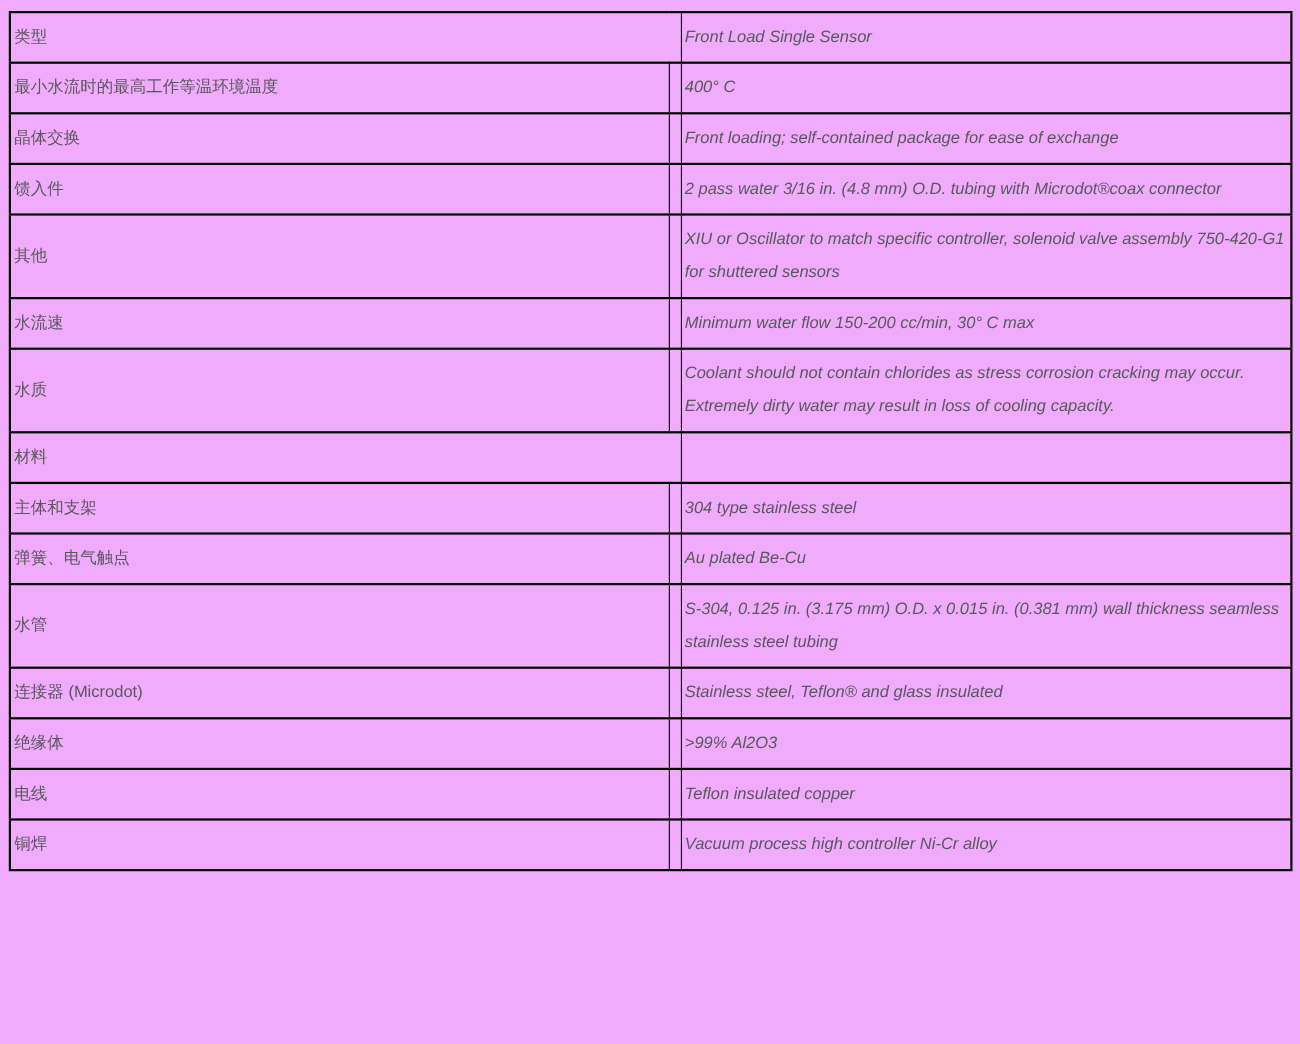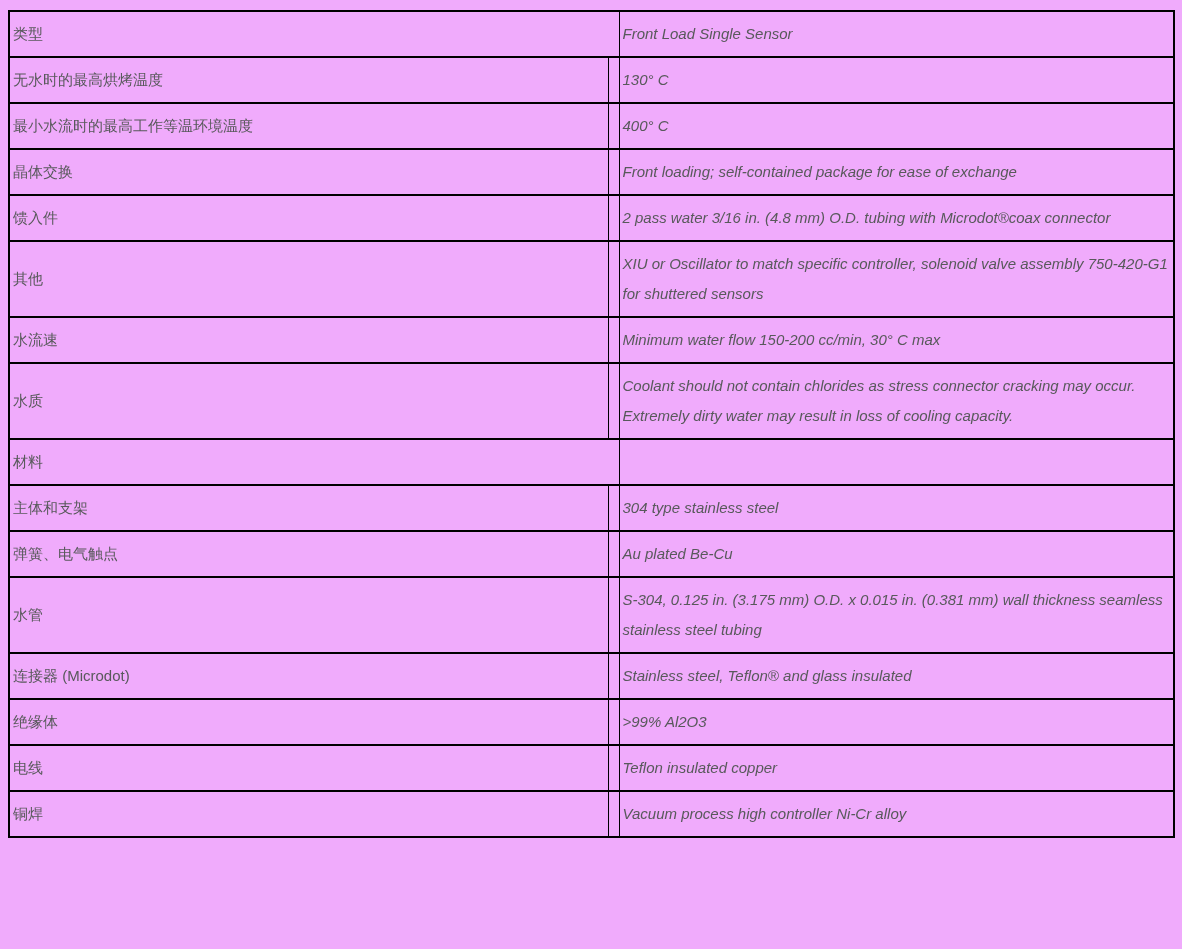--- a/index.html
+++ b/index.html
@@ -61,25 +61,20 @@
       <col class="c-value">
     </colgroup>
     <thead>
       <tr>
         <th class="type-head" colspan="2">类型</th>
         <th class="value-head">Front Load Single Sensor</th>
       </tr>
     </thead>
     <tbody id="spec-body">
         <tr>
-          <td>无水时的最高烘烤温度</td>
-          <td class="gap-cell"></td>
-          <td class="value-cell">130° C</td>
-        </tr>
-        <tr>
           <td>最小水流时的最高工作等温环境温度</td>
           <td class="gap-cell"></td>
           <td class="value-cell">400° C</td>
         </tr>
         <tr>
           <td>晶体交换</td>
           <td class="gap-cell"></td>
           <td class="value-cell">Front loading; self-contained package for ease of exchange</td>
         </tr>
         <tr>
@@ -93,21 +88,21 @@
           <td class="value-cell">XIU or Oscillator to match specific controller, solenoid valve assembly 750-420-G1 for shuttered sensors</td>
         </tr>
         <tr>
           <td>水流速</td>
           <td class="gap-cell"></td>
           <td class="value-cell">Minimum water flow 150-200 cc/min, 30° C max</td>
         </tr>
         <tr>
           <td>水质</td>
           <td class="gap-cell"></td>
-          <td class="value-cell">Coolant should not contain chlorides as stress connector cracking may occur. Extremely dirty water may result in loss of cooling capacity.</td>
+          <td class="value-cell">Coolant should not contain chlorides as stress corrosion cracking may occur. Extremely dirty water may result in loss of cooling capacity.</td>
         </tr>
         <tr>
           <td colspan="2">材料</td>
           <td class="value-cell"></td>
         </tr>
         <tr>
           <td>主体和支架</td>
           <td class="gap-cell"></td>
           <td class="value-cell">304 type stainless steel</td>
         </tr>

